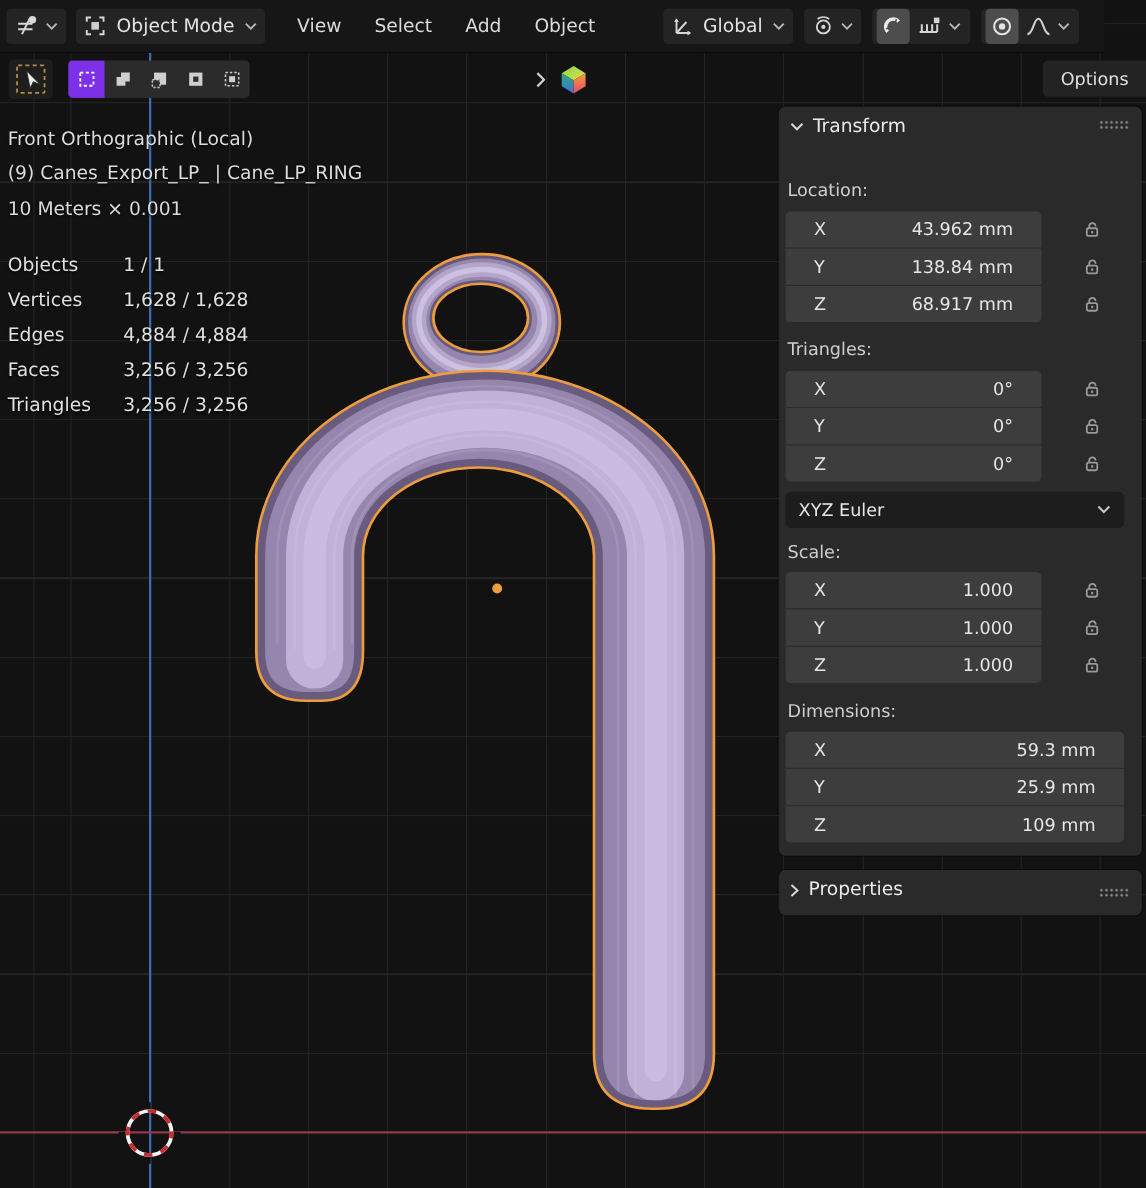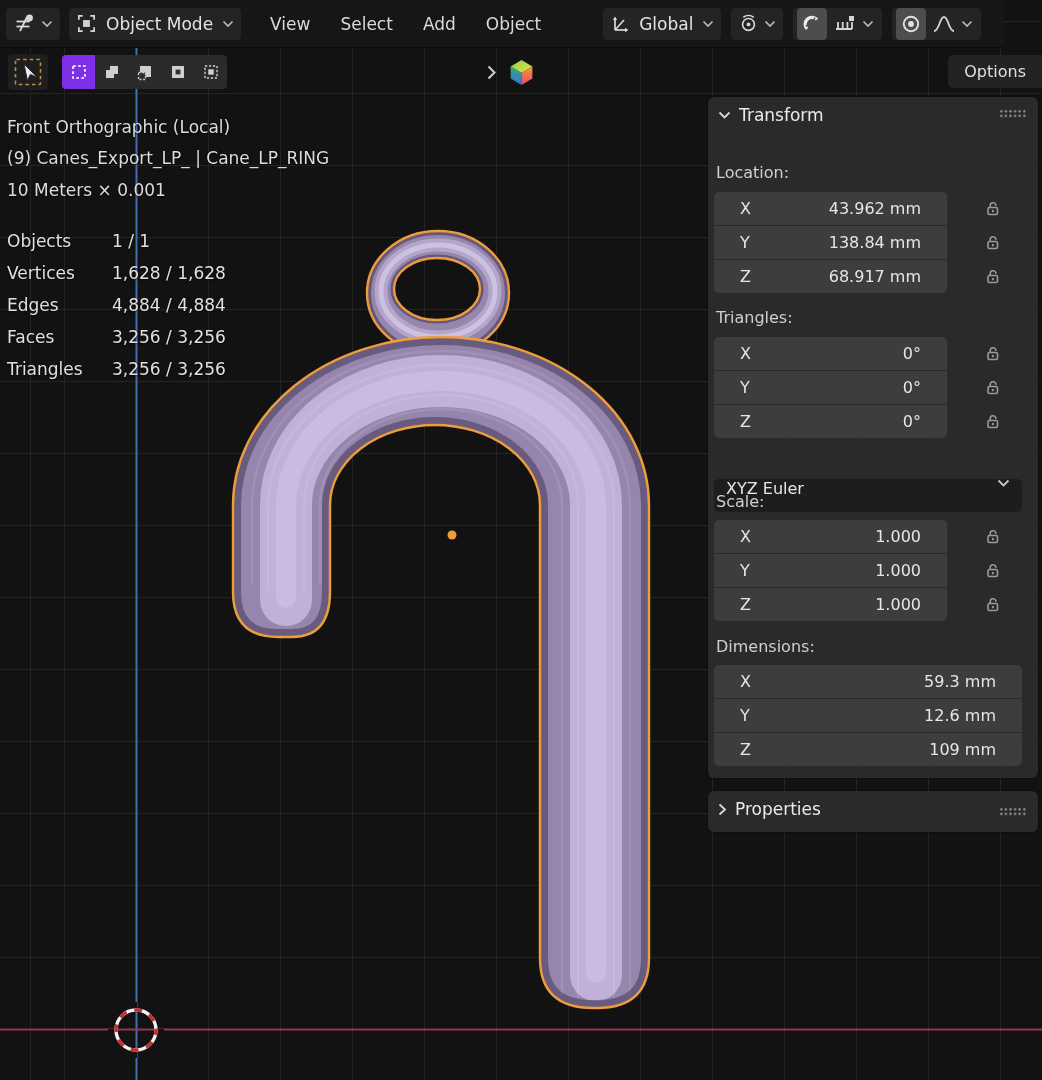--- a/index.html
+++ b/index.html
@@ -76,21 +76,21 @@
   }
   .sec-label { position:absolute; left:8px; font-size:16px; color:#cfcfcf; }
   .fgroup { position:absolute; left:6px; width:233px; display:flex; flex-direction:column; gap:1px; border-radius:5px; overflow:hidden; }
   .fgroup.wide { width:308px; }
   .frow { height:33px; background:var(--field-bg,#3d3d3d); position:relative; }
   .axis-l { position:absolute; left:26px; top:0; height:33px; display:flex; align-items:center; font-size:16px; color:#e6e6e6; }
   .val-r { position:absolute; right:26px; top:0; height:33px; display:flex; align-items:center; font-size:16px; color:#e6e6e6; white-space:nowrap; }
   .lockcol { position:absolute; left:273px; width:22px; height:22px; display:flex; align-items:center; justify-content:center; }
   .dropdown {
     position:absolute; left:6px; width:308px; height:33px; background:var(--dropdown-bg,#1d1d1d);
-    border-radius:5px; display:flex; padding:0 12px; justify-content:space-between;margin-top:32px;
+    border-radius:5px; display:flex; align-items:center; padding:0 12px; justify-content:space-between;
   }
   .dropdown-label { font-size:16px; color:#e6e6e6; }
 </style>
 </head>
 <body>
 
 <div id="stage">
 
   <div id="viewport">
     <svg id="scene-svg" width="1042" height="1080" viewBox="0 0 1042 1080">
@@ -465,21 +465,21 @@
     </div>
 
     <div class="sec-label" style="top:540px">Dimensions:</div>
     <div class="fgroup wide" style="top:568px">
       <div class="frow">
         <span class="axis-l">X</span>
         <span class="val-r">59.3 mm</span>
       </div>
       <div class="frow">
         <span class="axis-l">Y</span>
-        <span class="val-r">12.6 mm</span>
+        <span class="val-r">25.9 mm</span>
       </div>
       <div class="frow">
         <span class="axis-l">Z</span>
         <span class="val-r">109 mm</span>
       </div>
     </div>
   </div>
 
   <div class="npanel" style="top:791px; height:41px;">
     <div class="panel-header">

